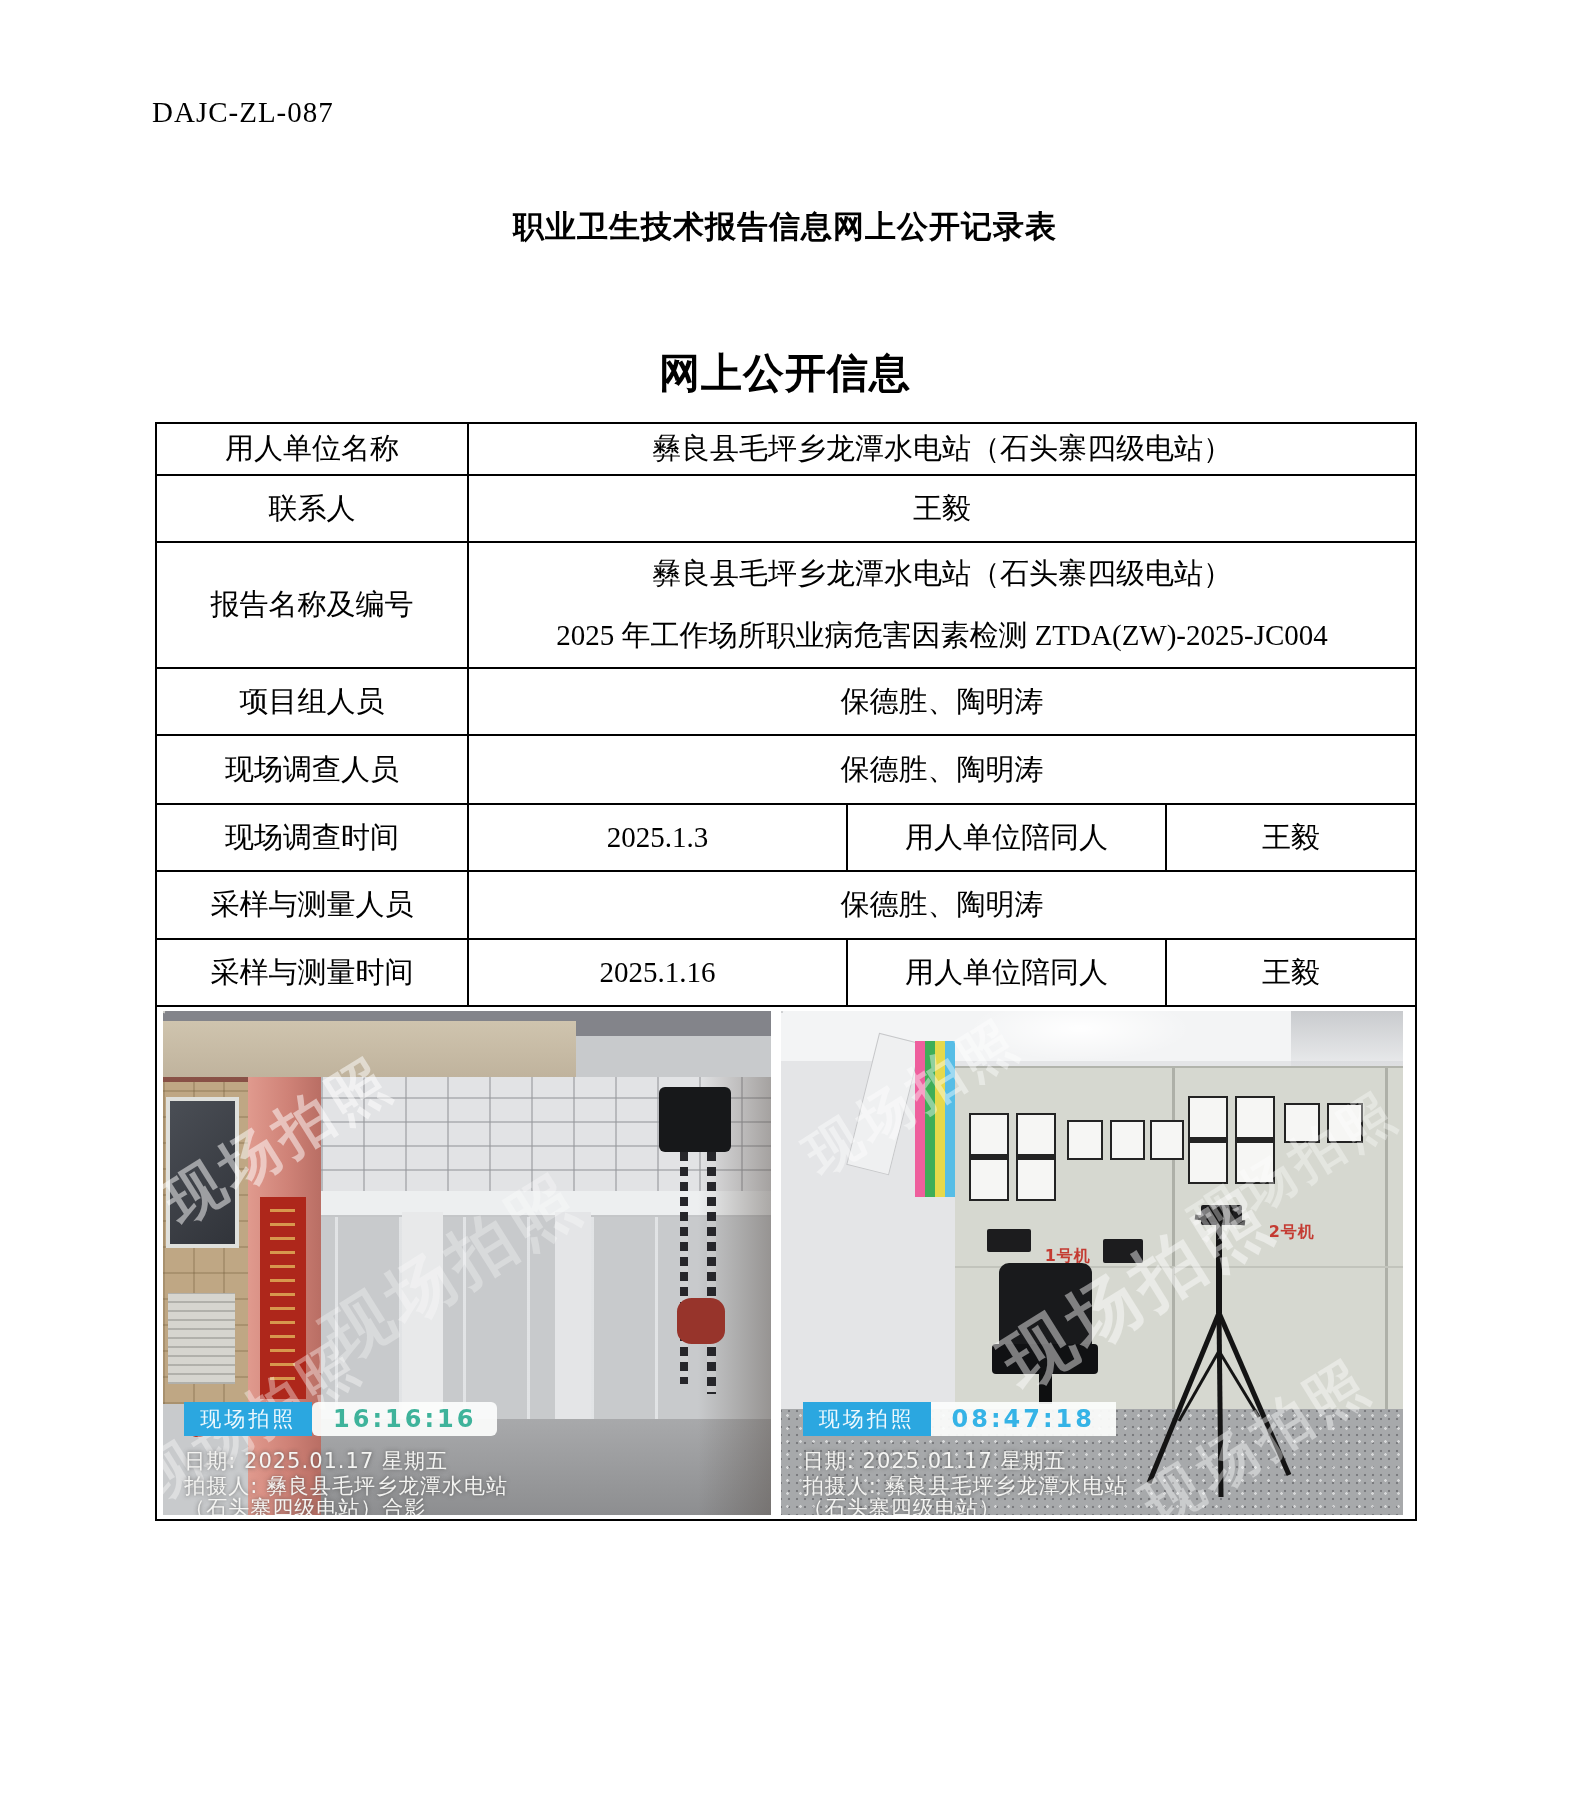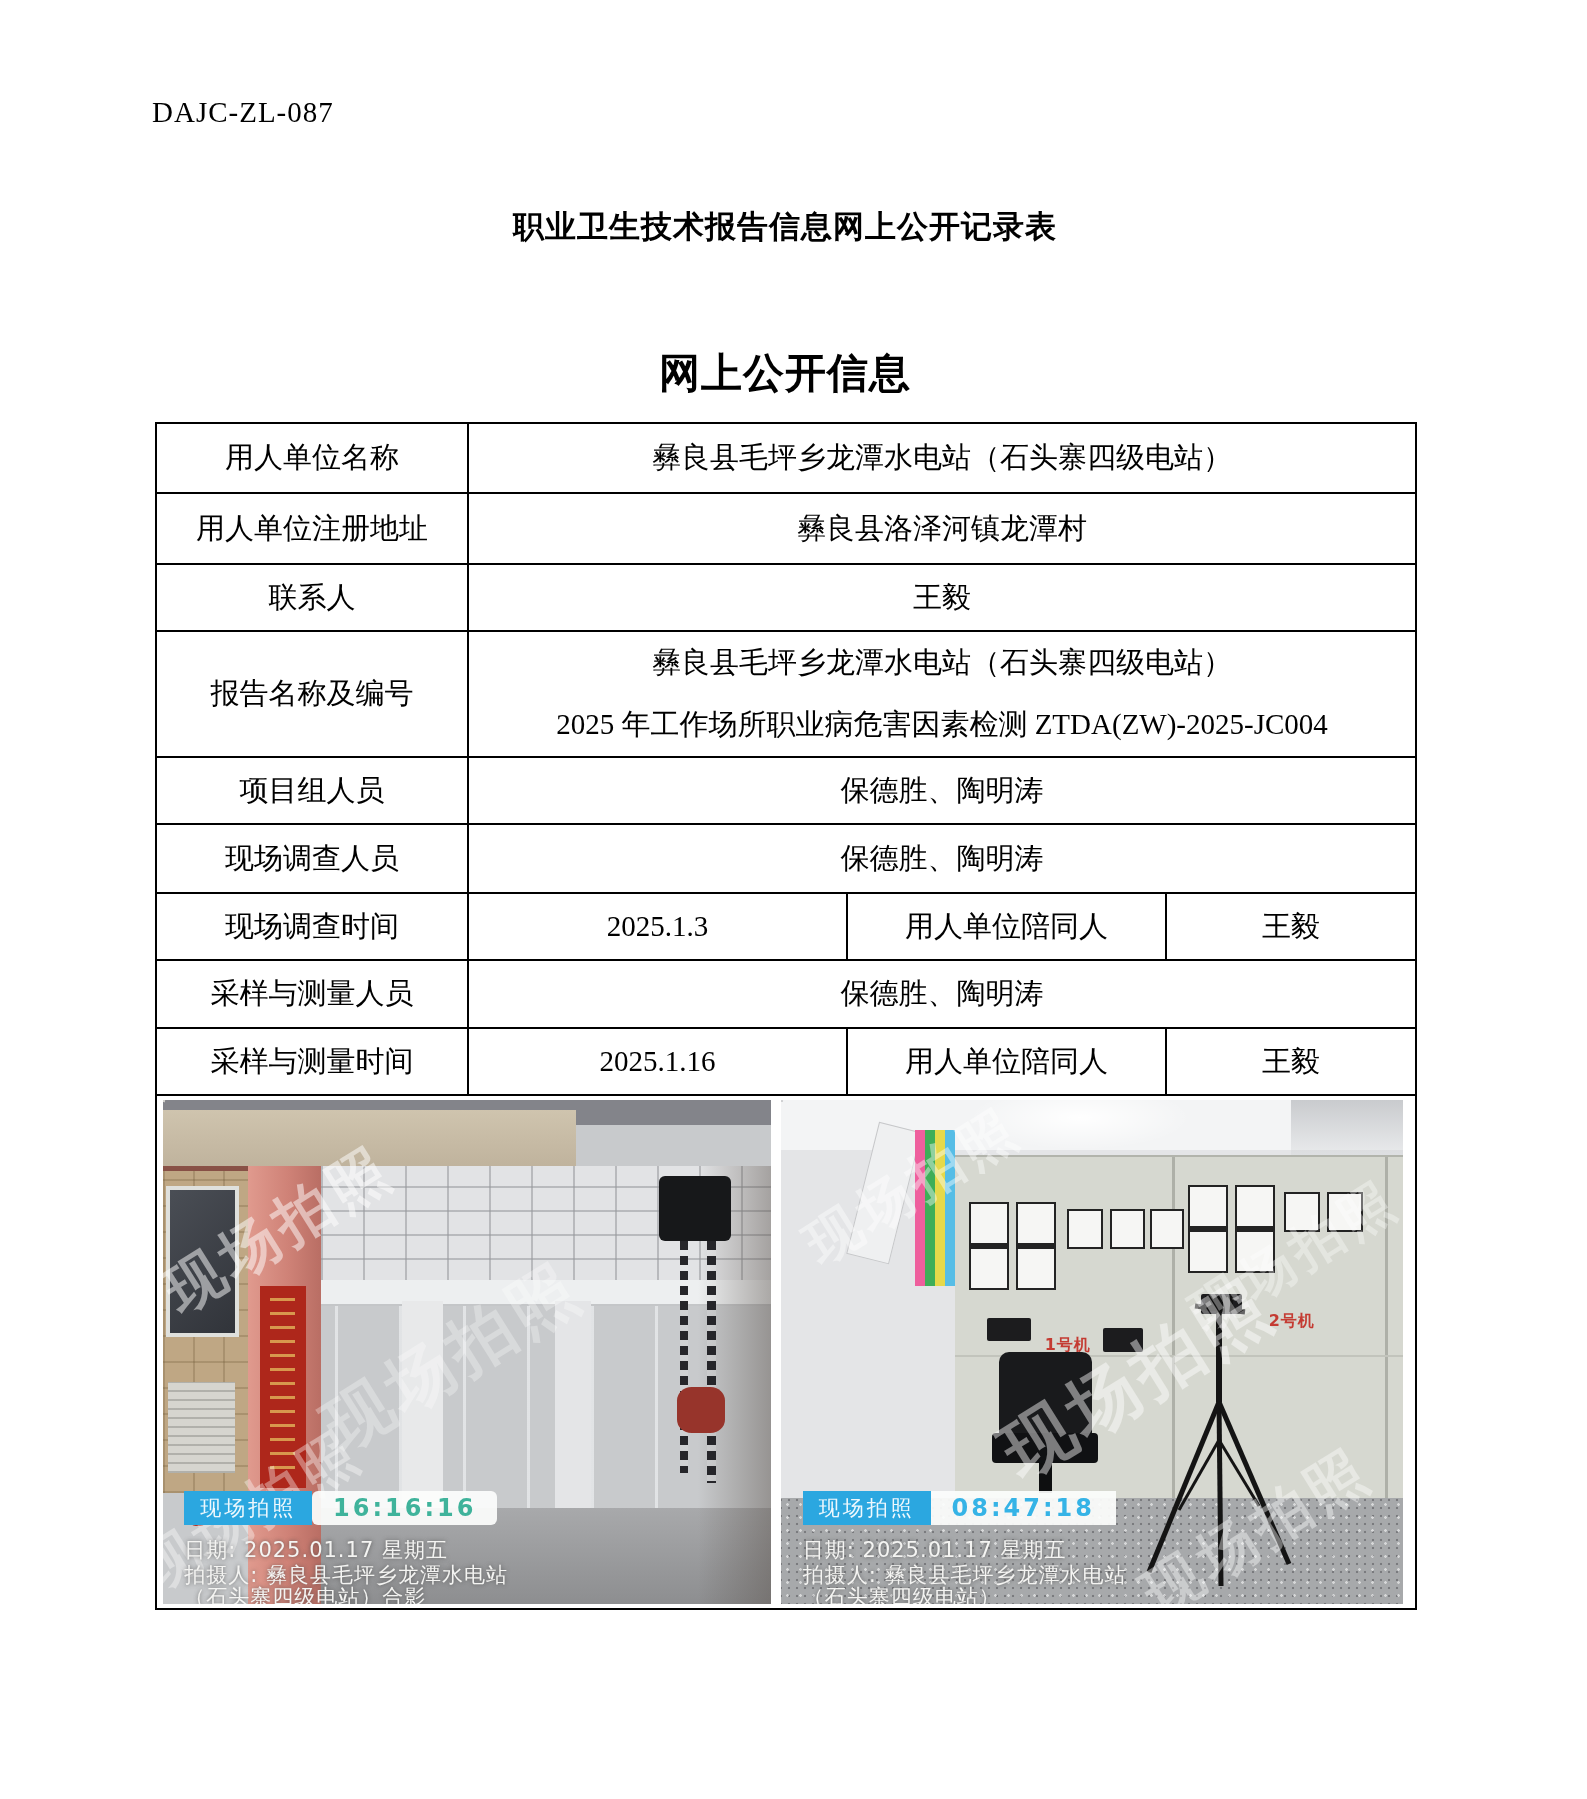--- a/index.html
+++ b/index.html
@@ -9,21 +9,21 @@
   .doc-number { position:absolute; left:152px; top:96px; font-size:29px; letter-spacing:1px; }
   .title { position:absolute; left:155px; top:206px; width:1260px; text-align:center;
            font-size:31px; font-weight:bold; letter-spacing:1px; }
   .subtitle { position:absolute; left:155px; top:346px; width:1260px; text-align:center;
               font-size:41px; font-weight:bold; letter-spacing:1px; }
 
   table.main { position:absolute; left:155px; top:422px; width:1260px;
                border-collapse:collapse; table-layout:fixed; }
   table.main td { border:2px solid #000; font-size:29px; text-align:center;
                   vertical-align:middle; padding:4px 6px; }
-  tr.h70 { height:70px; } tr.h71 { height:71px; } tr.h67 { height:67px; }
+  tr.h70 { height:52px; } tr.h71 { height:71px; } tr.h67 { height:67px; }
   tr.h126 { height:126px; } tr.h69 { height:69px;padding-left:36px; } tr.h68 { height:68px; }
   tr.h62 { height:62px; }
   td.left-al { text-align:left; padding-left:8px; }
   .rpt-line1 { margin-bottom:22px; }
   td.photo-cell { padding:8px 8px 14px 8px; vertical-align:top; }
 
   .photo-strip { display:flex; gap:10px; }
   .photo { position:relative; height:504px; overflow:hidden; background:#c8cacc;
            font-family:"DejaVu Sans","Liberation Sans",sans-serif; }
   .photo-left { width:608px; }
@@ -153,24 +153,20 @@
       <col style="width:312px">
       <col style="width:379px">
       <col style="width:319px">
       <col style="width:250px">
     </colgroup>
   <tbody>
       <tr class="h70">
     <td>用人单位名称</td>
     <td colspan="3">彝良县毛坪乡龙潭水电站（石头寨四级电站）</td>
   </tr>
-  <tr class="h71">
-    <td>用人单位注册地址</td>
-    <td colspan="3">彝良县洛泽河镇龙潭村</td>
-  </tr>
   <tr class="h67">
     <td>联系人</td>
     <td colspan="3">王毅</td>
   </tr>
   <tr class="h126">
     <td>报告名称及编号</td>
     <td colspan="3">
       <div class="rpt-line1">彝良县毛坪乡龙潭水电站（石头寨四级电站）</div>
       <div>2025 年工作场所职业病危害因素检测 ZTDA(ZW)-2025-JC004</div>
     </td>

